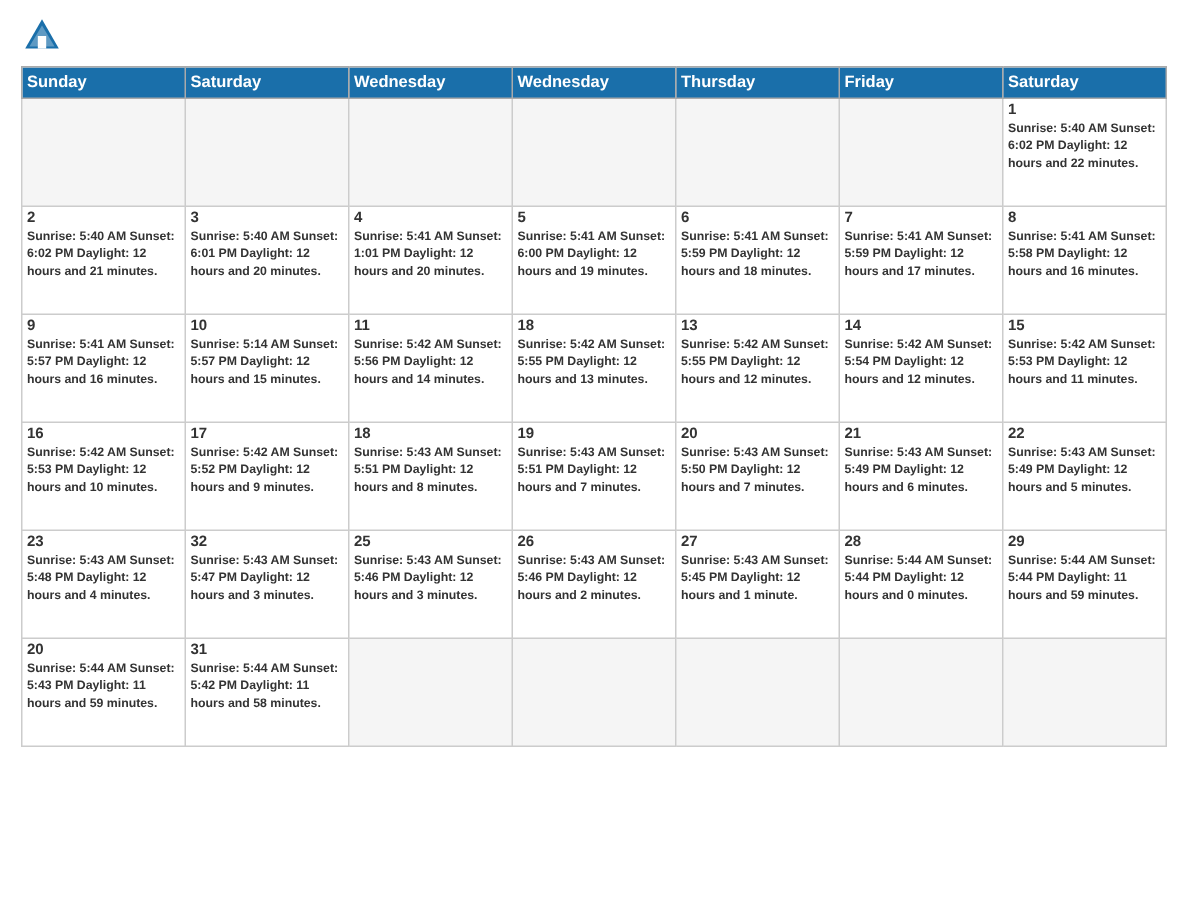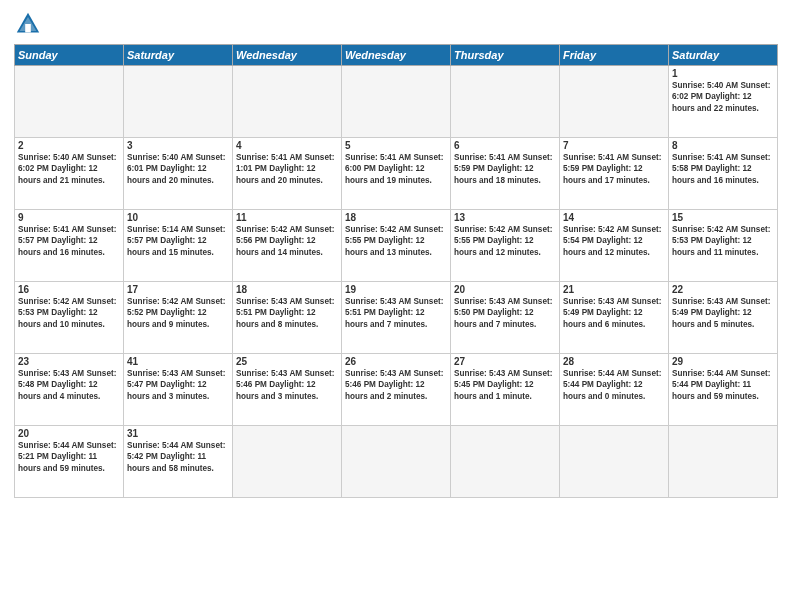--- a/index.html
+++ b/index.html
@@ -58,21 +58,20 @@
       table-layout: fixed;
     }
     .calendar th {
       background: #1a6faa;
       color: #fff;
       font-size: 11px;
       font-weight: bold;
       padding: 4px 3px;
       text-align: left;
       border: 1px solid #aaa;
-      font-style: italic;
     }
     .calendar td {
       border: 1px solid #ccc;
       vertical-align: top;
       padding: 2px 3px;
       font-size: 8.5px;
       background: #fff;
       height: 72px;
       width: calc(100% / 7);
     }
@@ -274,21 +273,21 @@
           </td>
         </tr>
         <tr>
           <td>
             <span class="day-number">23</span>
             <div class="day-info">Sunrise: 5:43 AM
 Sunset: 5:48 PM
 Daylight: 12 hours and 4 minutes.</div>
           </td>
           <td>
-            <span class="day-number">41</span>
+            <span class="day-number">32</span>
             <div class="day-info">Sunrise: 5:43 AM
 Sunset: 5:47 PM
 Daylight: 12 hours and 3 minutes.</div>
           </td>
           <td>
             <span class="day-number">25</span>
             <div class="day-info">Sunrise: 5:43 AM
 Sunset: 5:46 PM
 Daylight: 12 hours and 3 minutes.</div>
           </td>
@@ -314,21 +313,21 @@
             <span class="day-number">29</span>
             <div class="day-info">Sunrise: 5:44 AM
 Sunset: 5:44 PM
 Daylight: 11 hours and 59 minutes.</div>
           </td>
         </tr>
         <tr>
           <td>
             <span class="day-number">20</span>
             <div class="day-info">Sunrise: 5:44 AM
-Sunset: 5:21 PM
+Sunset: 5:43 PM
 Daylight: 11 hours and 59 minutes.</div>
           </td>
           <td>
             <span class="day-number">31</span>
             <div class="day-info">Sunrise: 5:44 AM
 Sunset: 5:42 PM
 Daylight: 11 hours and 58 minutes.</div>
           </td>
           <td class="empty"></td>
           <td class="empty"></td>

